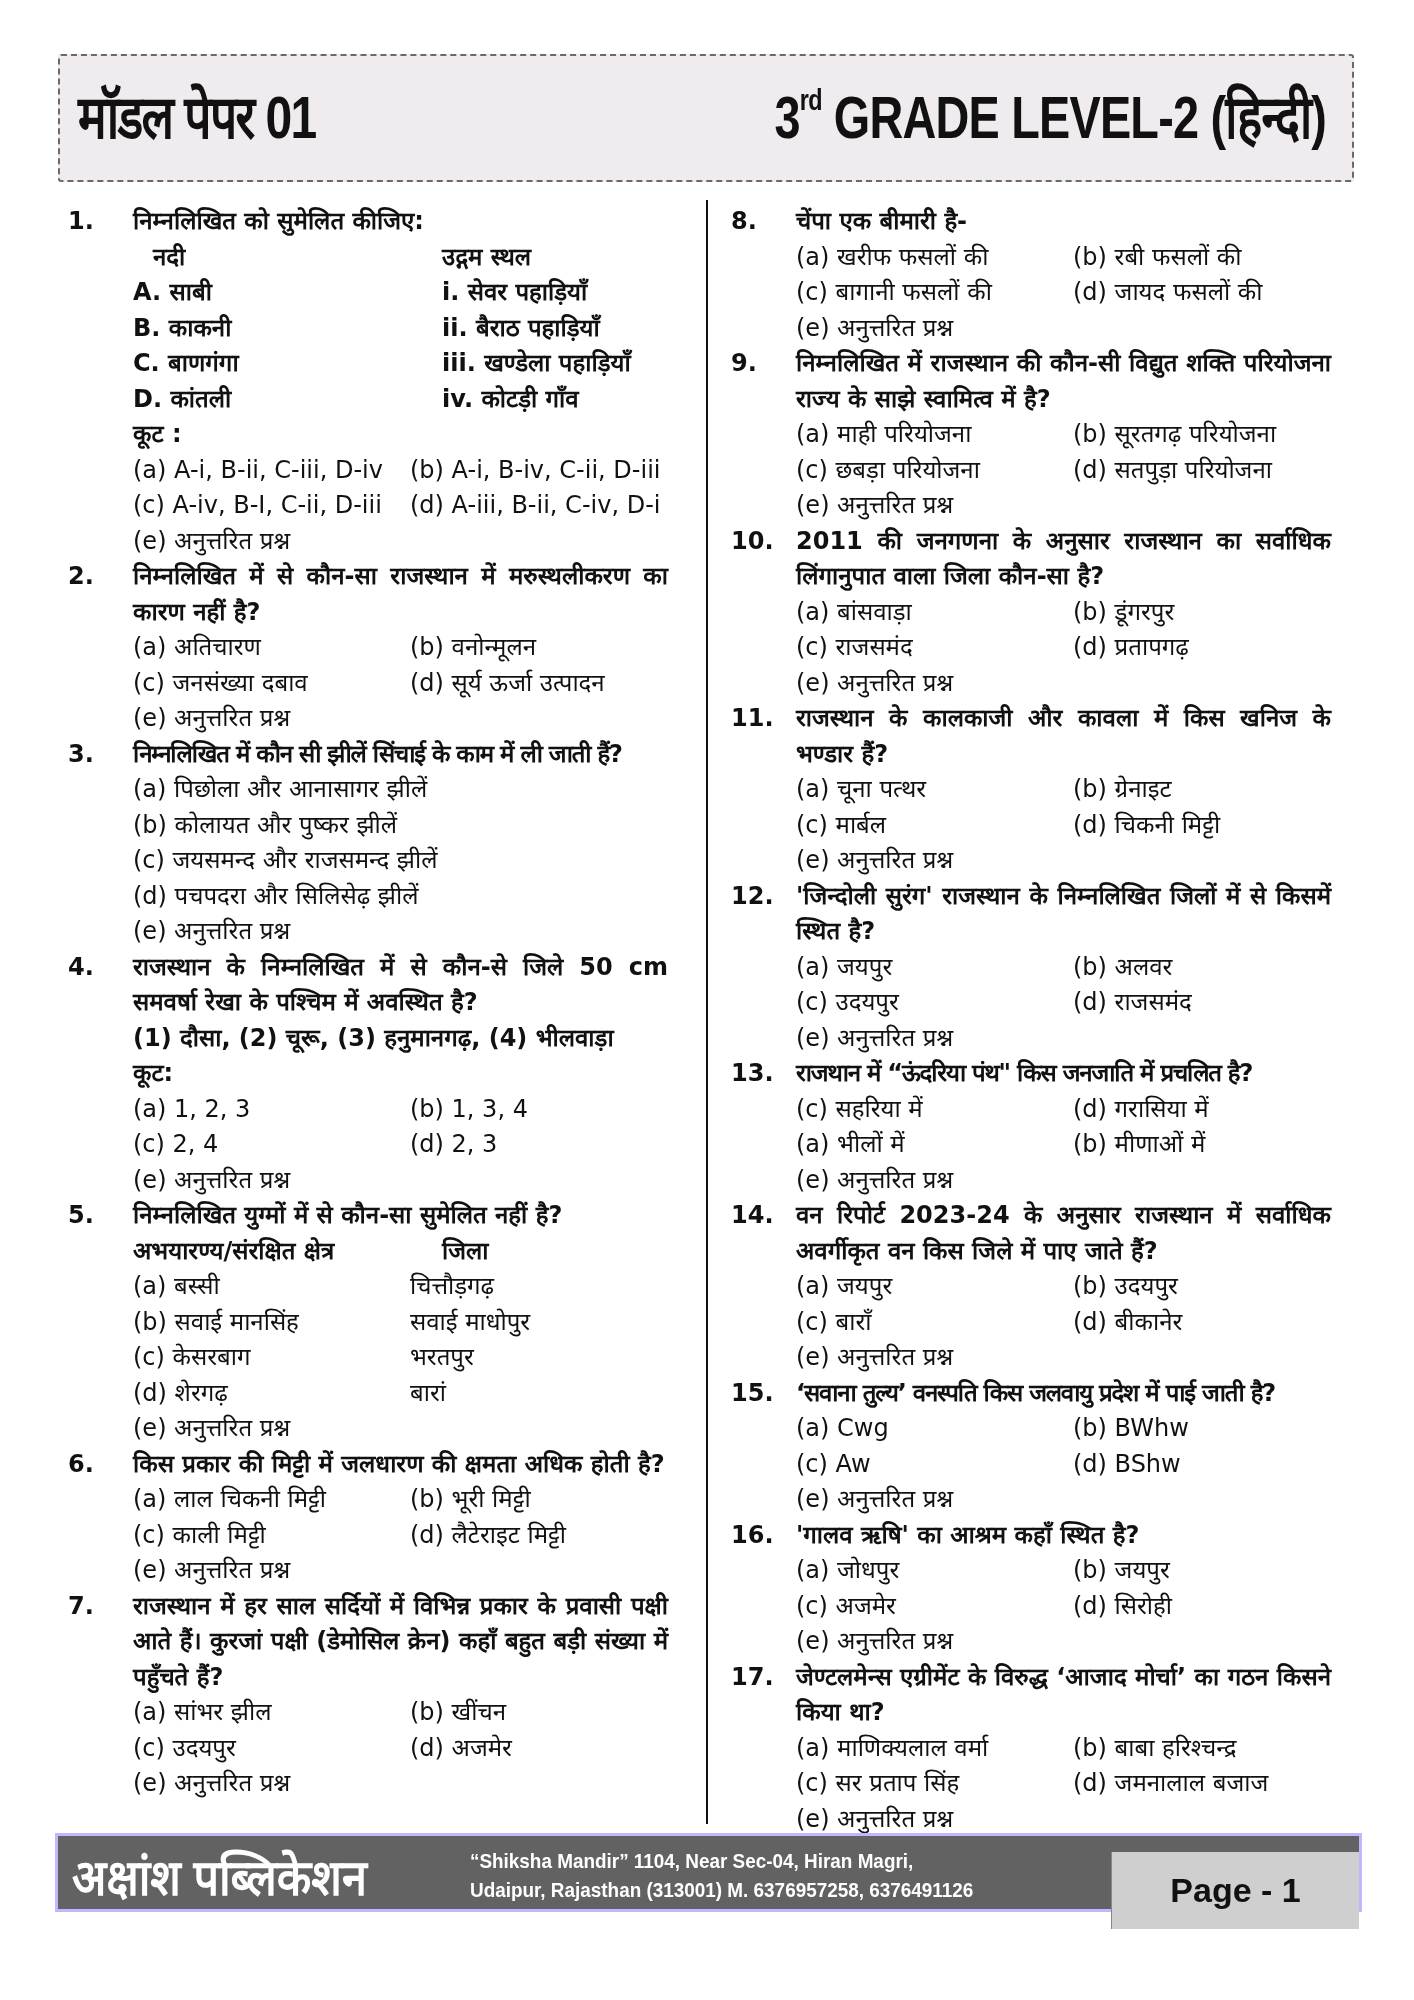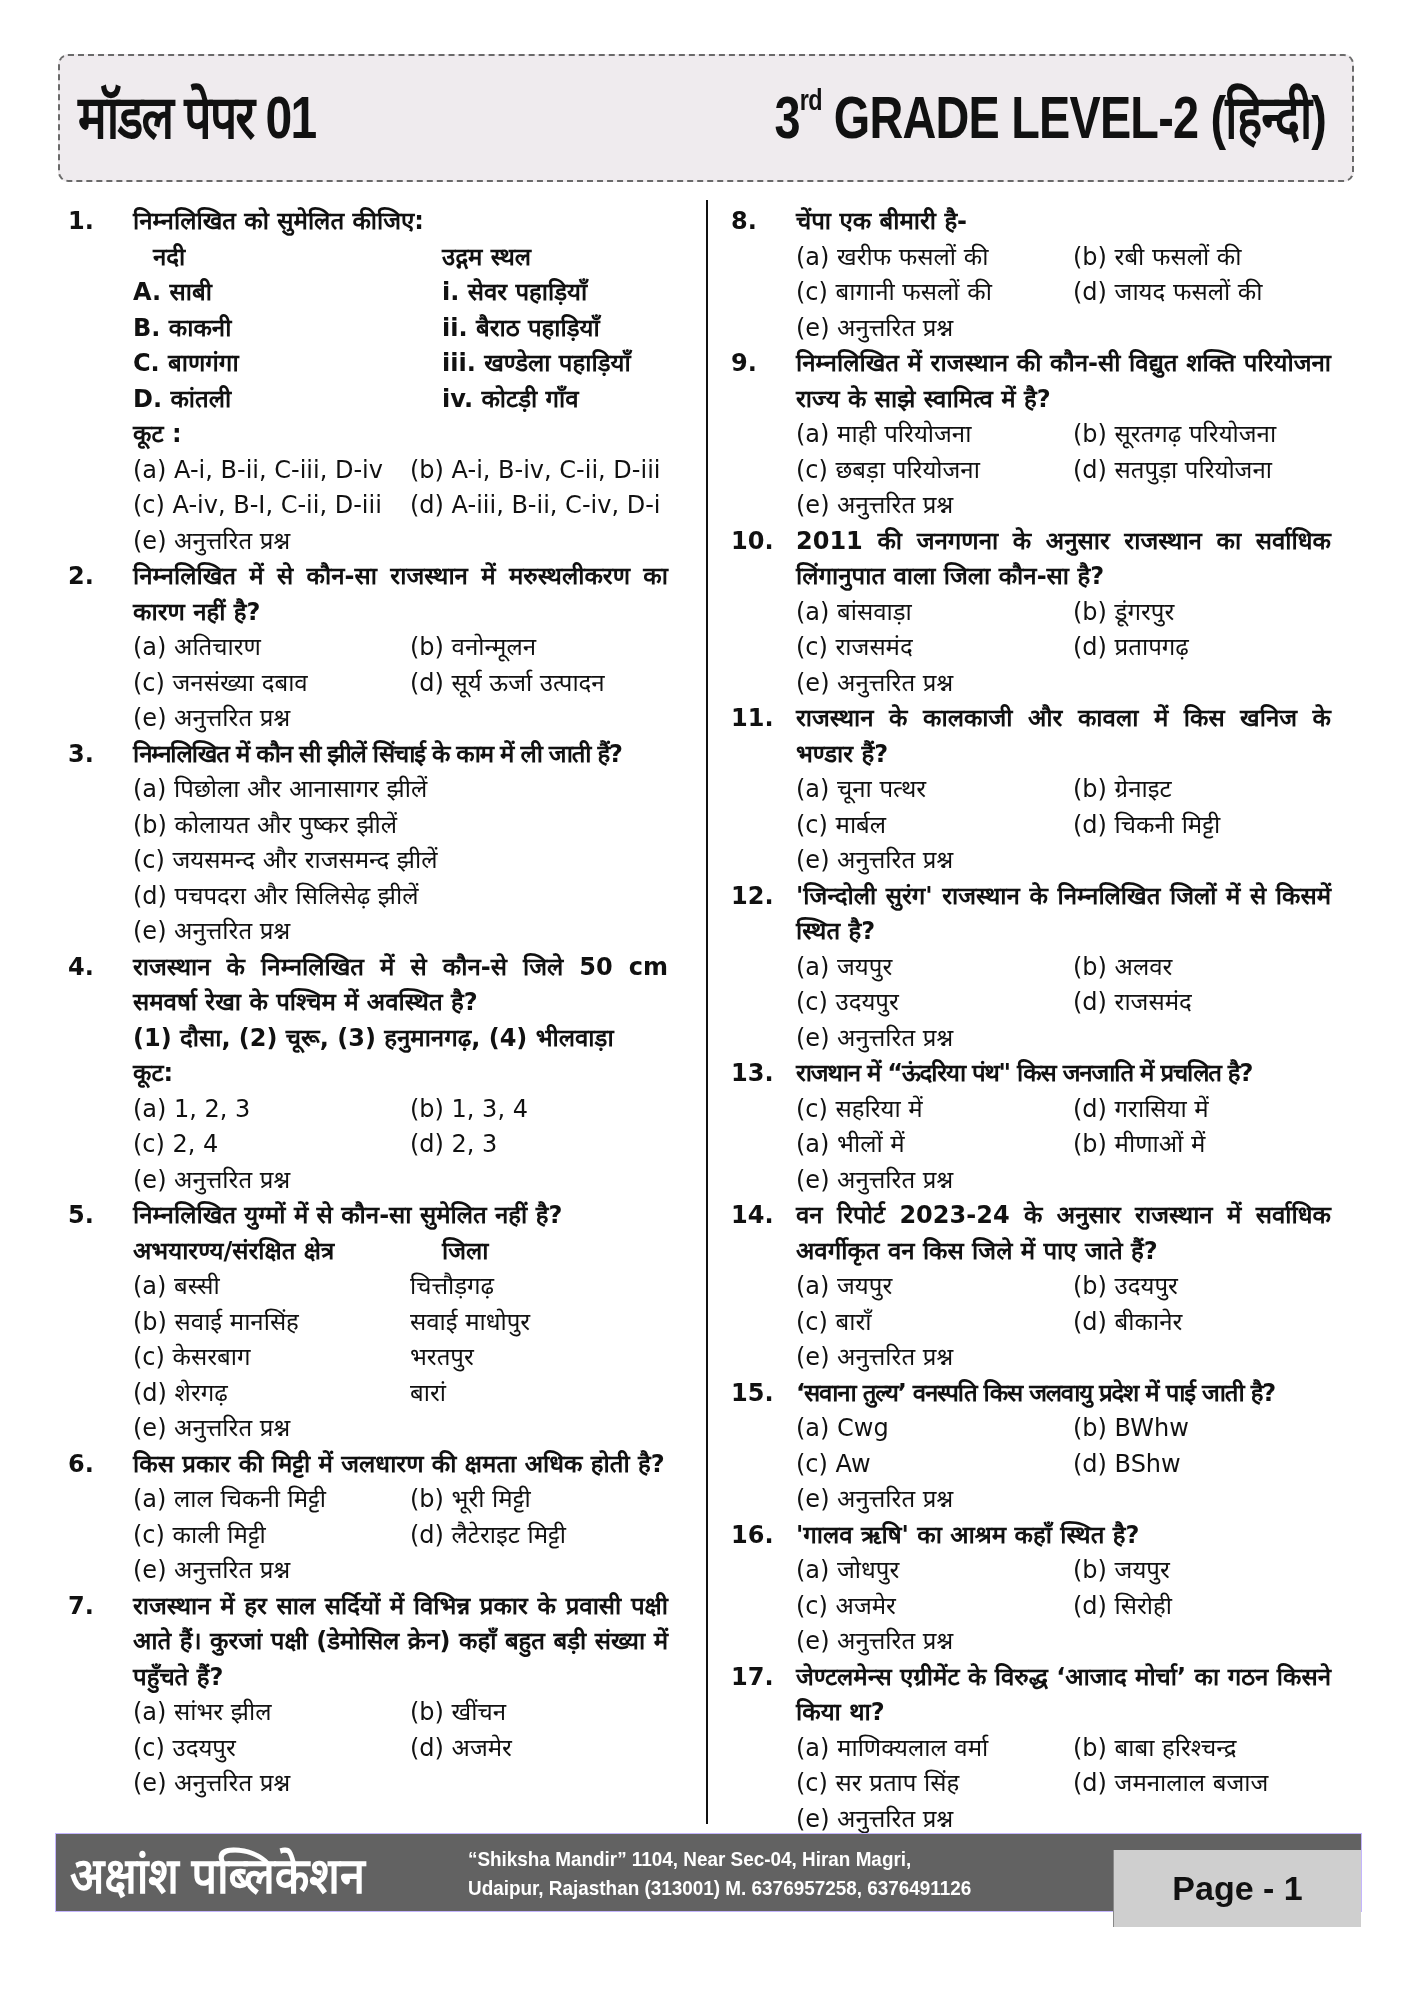--- a/index.html
+++ b/index.html
@@ -3,21 +3,21 @@
 <meta charset="utf-8">
 <style>
   html, body { margin: 0; padding: 0; background: #ffffff; }
   body {
     width: 1414px; height: 2000px; position: relative; overflow: hidden;
     font-family: "DejaVu Sans", "Liberation Sans", sans-serif;
     color: #111;
   }
   .header {
     position: absolute; left: 58px; top: 54px; width: 1296px; height: 128px;
-    background: #efebee; border: 2px dashed #6a6a6a; border-radius: 10px;
+    background: #efebee; border: 2px dashed #6a6a6a; border-radius: 3px;
     box-sizing: border-box;
   }
   .header .title-left {
     position: absolute; left: 18px; top: 18px;
     font-family: "Liberation Sans", sans-serif; font-weight: bold;
     font-size: 60px; letter-spacing: -2px; transform: scaleX(0.8); transform-origin: left center;
     color: #111;
   }
   .header .title-right {
     position: absolute; right: 26px; top: 18px;
@@ -37,21 +37,21 @@
   .qnum { width: 65px; flex: none; font-weight: bold; }
   .qtext { font-weight: bold; flex: 1; width: 560px; }
   .qtext.justify { text-align: justify; text-align-last: left; }
   .row { display: flex; padding-left: 65px; font-size: 24px; line-height: 35.5px; }
   .row .c1 { width: 277px; flex: none; white-space: nowrap; }
   .row .c2 { flex: 1; white-space: nowrap; }
   .row.bold { font-weight: bold; gap: 32px; }
   .row.single { white-space: nowrap; }
   .footer {
     position: absolute; left: 55px; top: 1833px; width: 1307px; height: 79px;
-    background: #626262; border: 1px solid #c4b5fd; box-sizing: border-box;
+    background: #626262; border: 3px solid #c4b5fd; box-sizing: border-box;
   }
   .footer .brand {
     position: absolute; left: 14px; top: 6px; color: #fff;
     font-family: "Liberation Sans", sans-serif; font-weight: bold;
     font-size: 50px; white-space: nowrap; transform: scaleX(0.9); transform-origin: left center;
   }
   .footer .addr {
     position: absolute; left: 412px; top: 10px; color: #fff;
     font-family: "Liberation Sans", sans-serif; font-weight: bold;
     font-size: 21px; line-height: 29px; white-space: nowrap;

